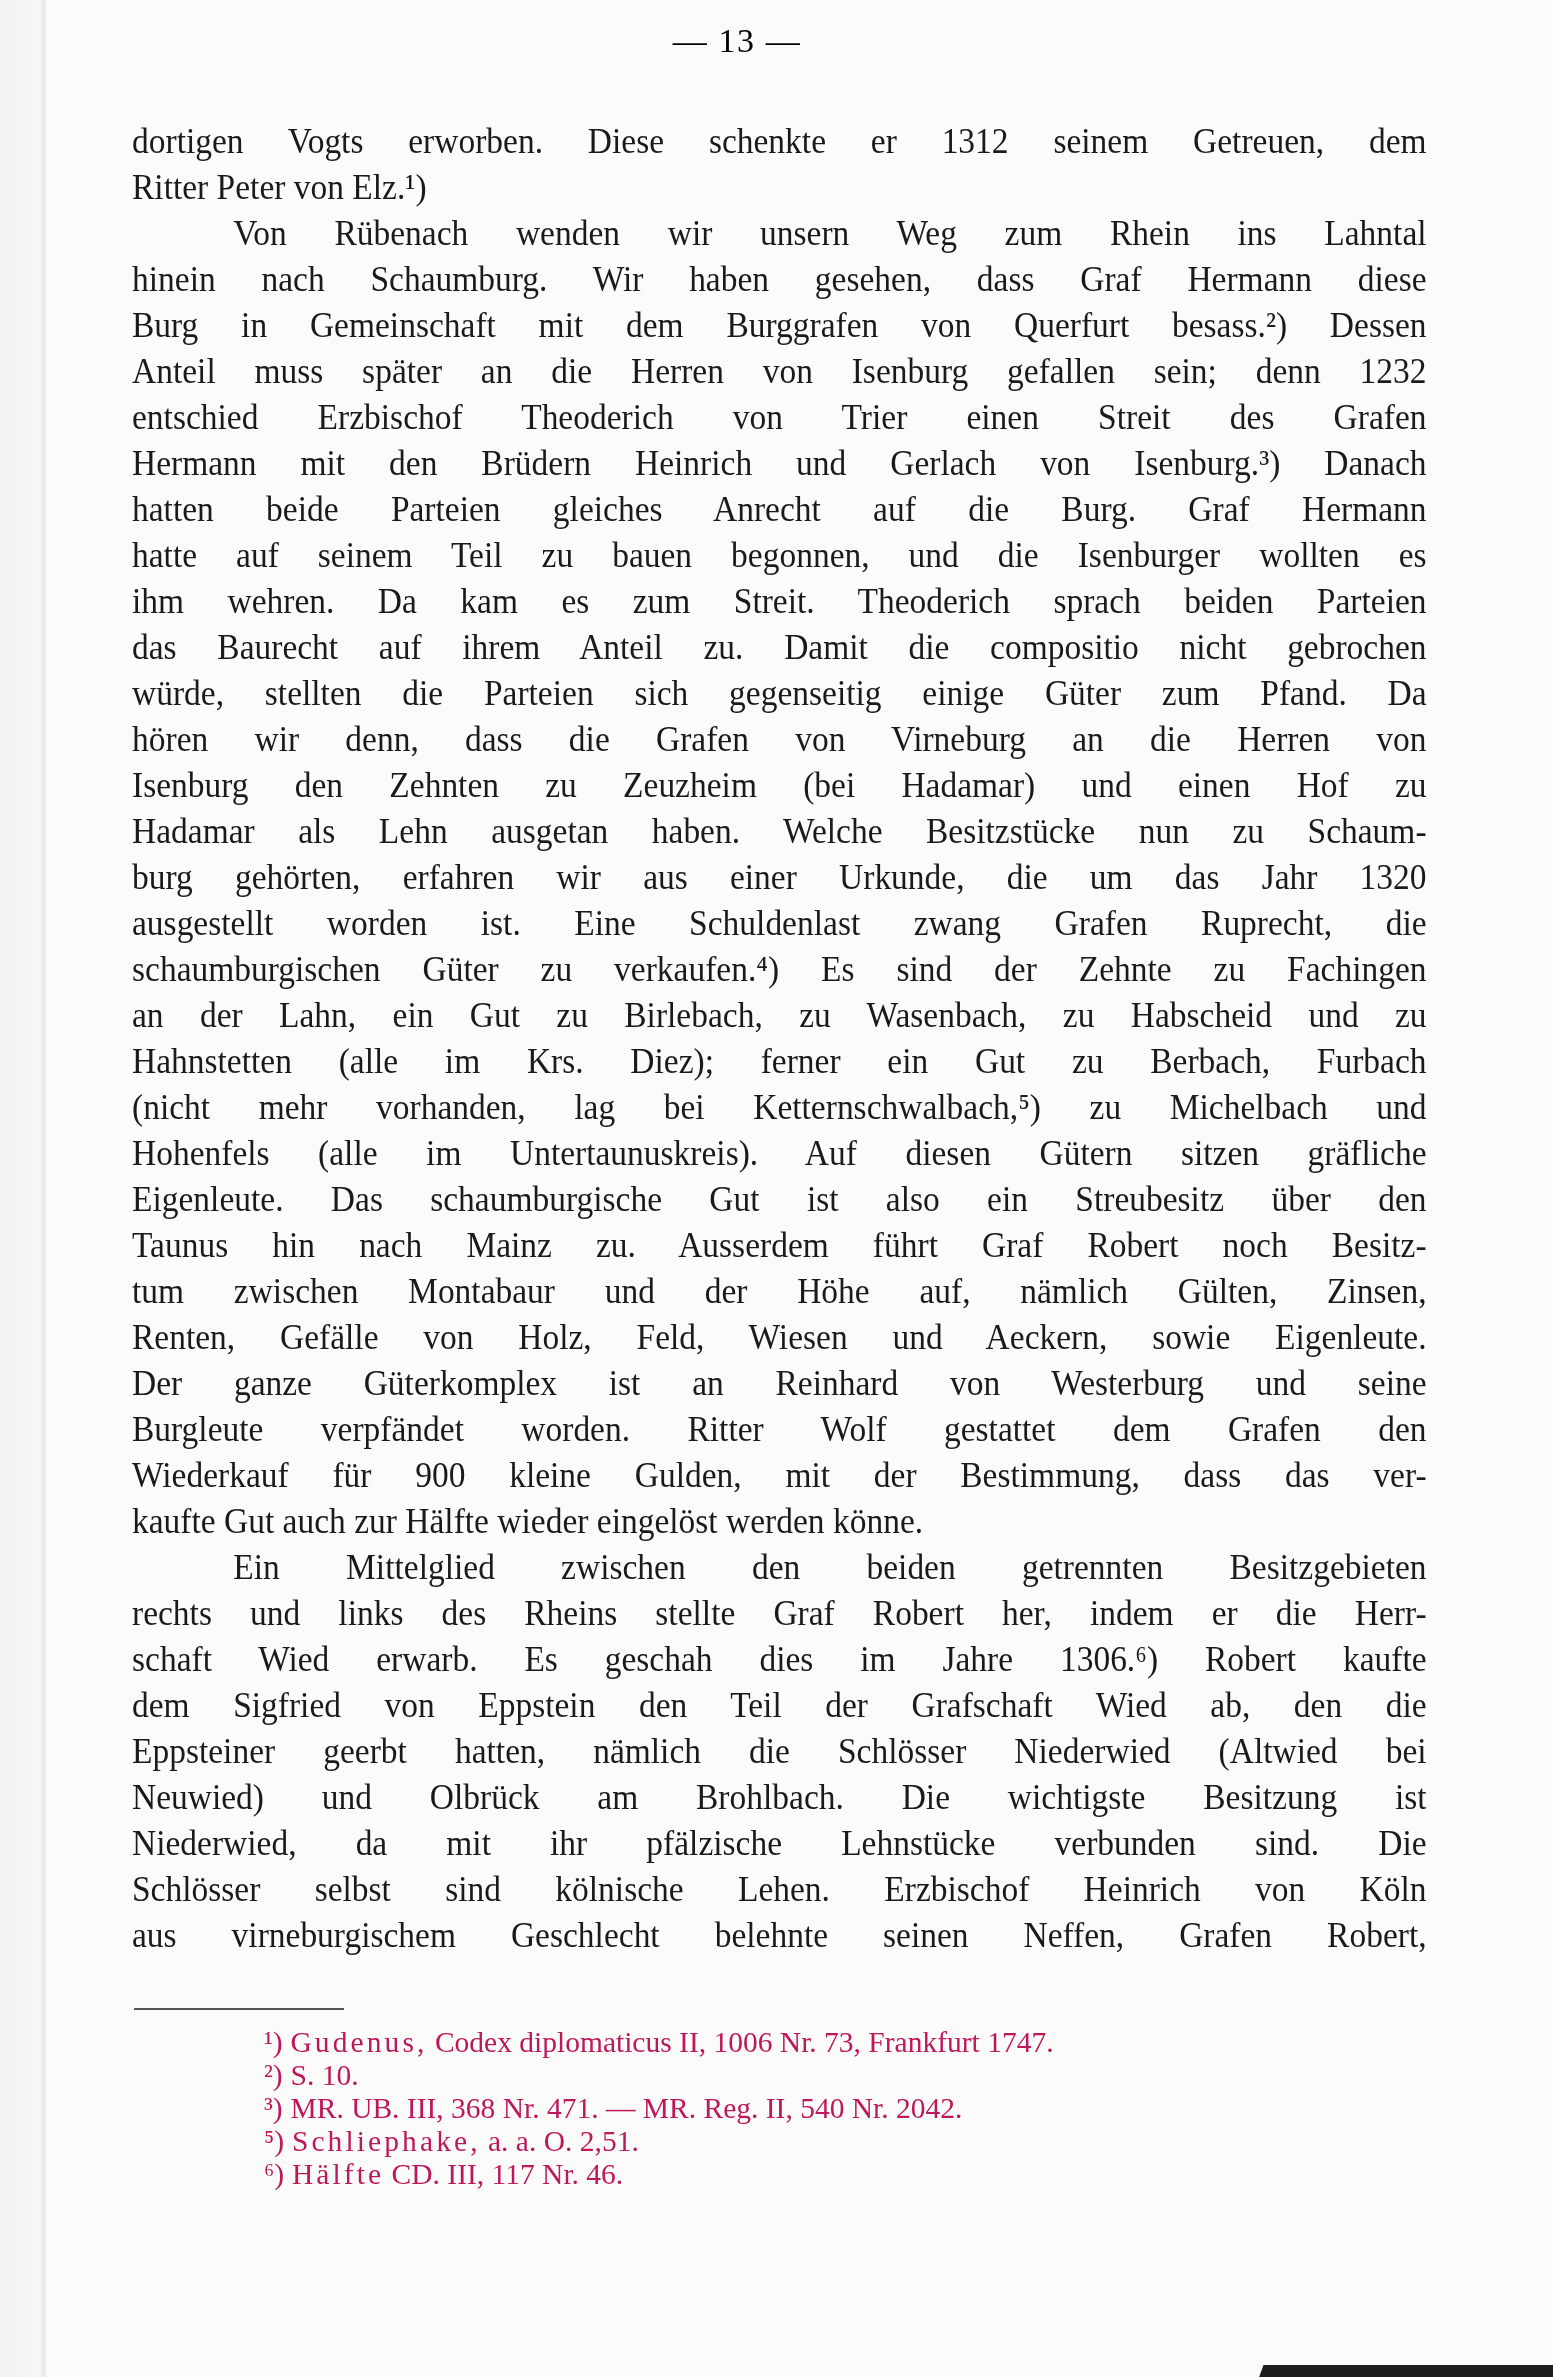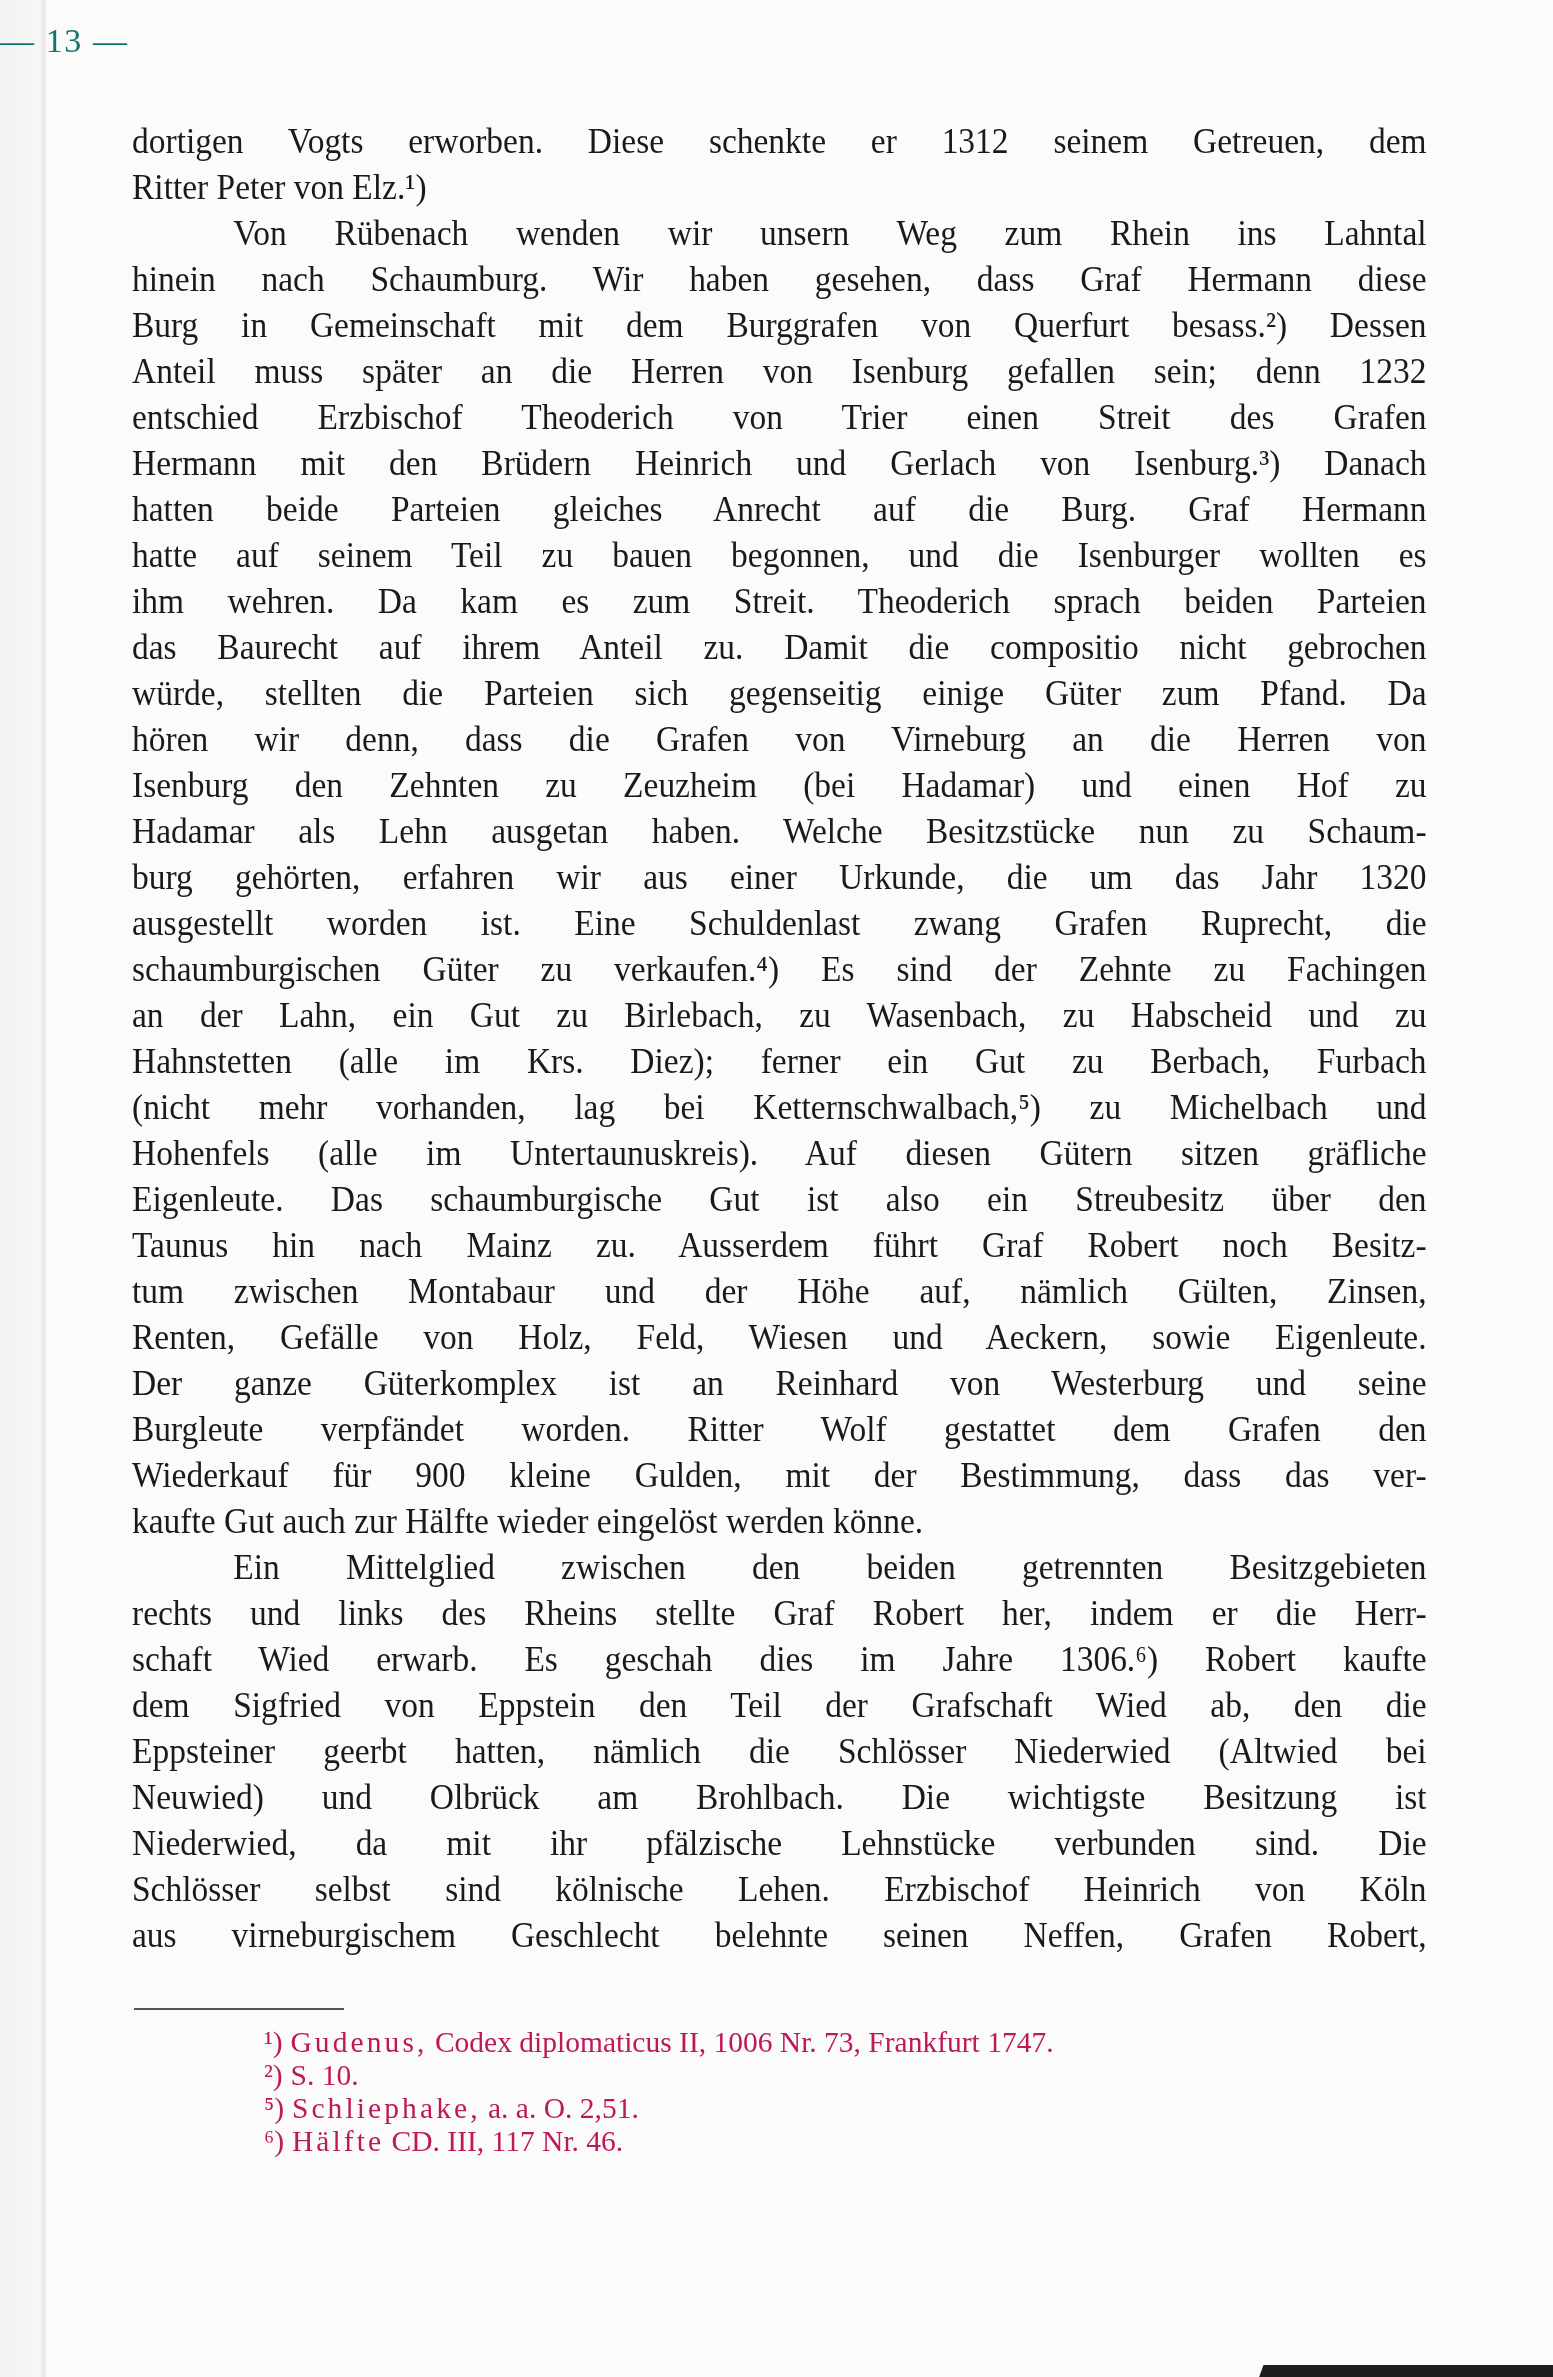--- a/index.html
+++ b/index.html
@@ -32,23 +32,24 @@
       left: 1259px; top: 2365px;
       width: 295px; height: 12.4px;
       background: #1e1e1e;
       transform: skewX(-20deg);
       transform-origin: bottom left;
     }
     .page-number {
       position: absolute;
       top: 22px;
       left: 0; width: 1474px;
+      text-align: center;
       font-size: 34px;
       letter-spacing: 1.6px;
-      color: #0f766e;
+      color: #000000;
     }
     .body-text {
       position: absolute;
       left: 132px;
       top: 118px;
       width: 1294px;
     }
     .line {
       height: 46px;
       line-height: 46px;
@@ -141,19 +142,20 @@
       <div class="line">Niederwied, da mit ihr pfälzische Lehnstücke verbunden sind.  Die</div>
       <div class="line">Schlösser selbst sind kölnische Lehen.  Erzbischof Heinrich von Köln</div>
       <div class="line">aus virneburgischem Geschlecht belehnte seinen Neffen, Grafen Robert,</div>
     </div>
 
   <div class="footnote-rule"></div>
 
   <div class="footnotes" id="footnotes">
       <div class="fn"><span class="mark">¹)</span><span class="spaced">Gudenus,</span><span> Codex diplomaticus II, 1006 Nr. 73, Frankfurt 1747.</span></div>
       <div class="fn"><span class="mark">²)</span><span class="spaced"></span><span>S. 10.</span></div>
+      <div class="fn"><span class="mark">³)</span><span class="spaced"></span><span>MR. UB. III, 368 Nr. 471. — MR. Reg. II, 540 Nr. 2042.</span></div>
       <div class="fn"><span class="mark">⁵)</span><span class="spaced">Schliephake,</span><span> a. a. O. 2,51.</span></div>
       <div class="fn"><span class="mark">⁶)</span><span class="spaced">Hälfte</span><span> CD. III, 117 Nr. 46.</span></div>
     </div>
 
   <div class="bottom-edge"></div>
 </div>
 
 
 </body></html>

